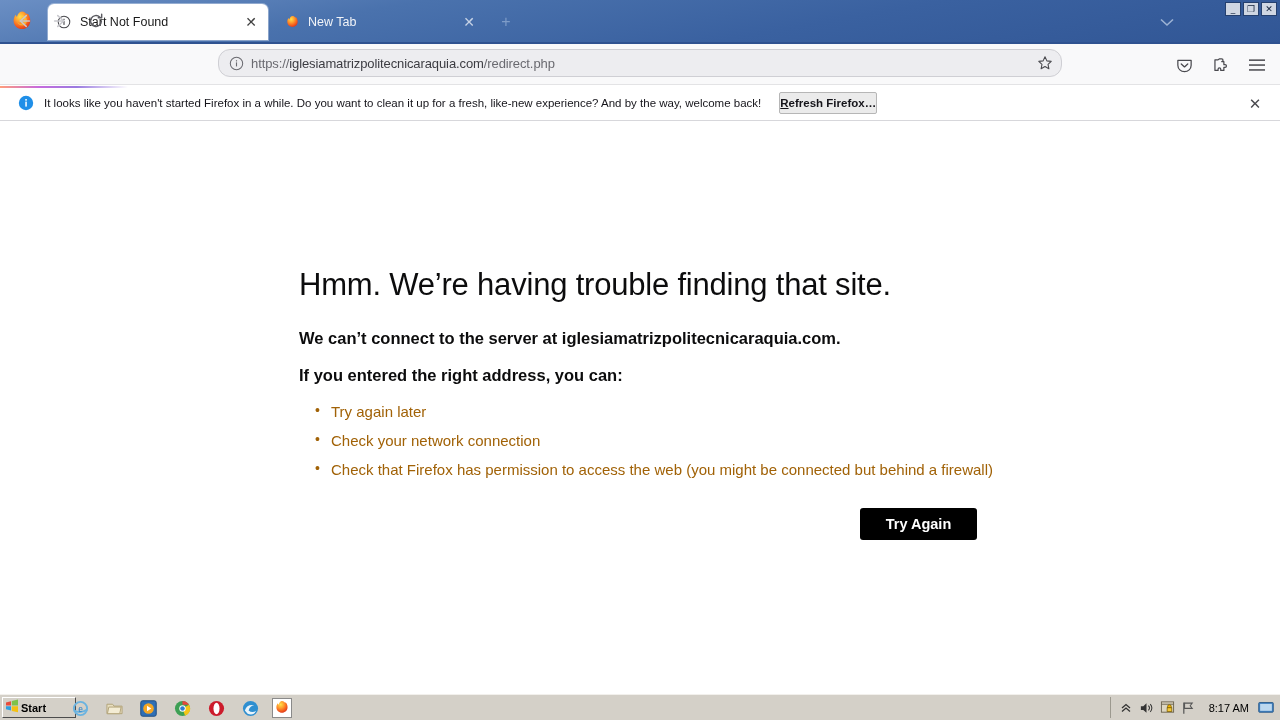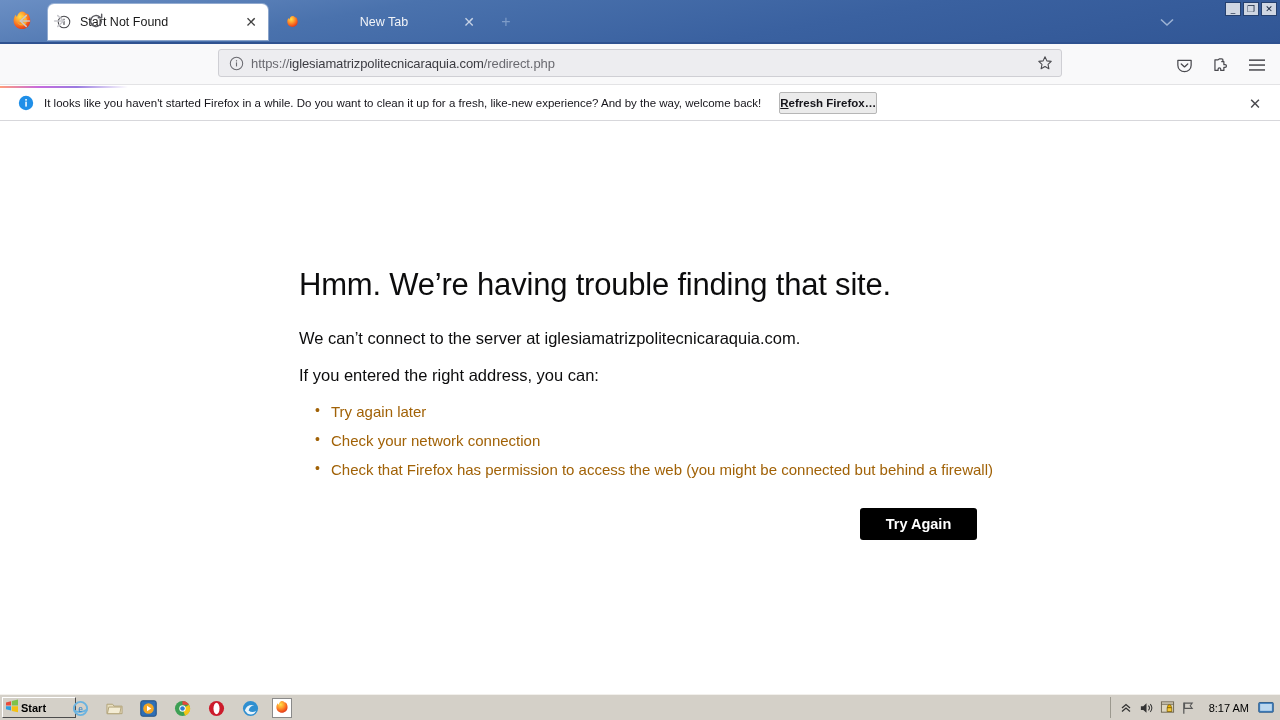--- a/index.html
+++ b/index.html
@@ -40,21 +40,20 @@
     padding: 0 8px;
   }
   .tab-active {
     left: 48px; width: 220px;
     background: #ffffff;
     box-shadow: 0 0 0 1px rgba(255,255,255,0.35);
   }
   .tab-inactive {
     left: 276px; width: 210px;
     background: transparent;
-    text-align: center;
   }
   .tab-favicon {
     width: 16px; height: 16px; flex: 0 0 16px;
     margin-right: 8px;
     display: flex; align-items: center; justify-content: center;
   }
   .tab-title {
     flex: 1 1 auto;
     font-size: 12.5px;
     white-space: nowrap; overflow: hidden; text-overflow: ellipsis;
@@ -109,21 +108,21 @@
   }
   .nav-back { left: 12px; }
   .nav-fwd  { left: 48px; }
   .nav-reload { left: 84px; }
 
   .urlbar {
     position: absolute; left: 218px; top: 49px;
     width: 844px; height: 28px;
     background: #ededf0;
     border: 1px solid #cfcfd4;
-    border-radius: 3px;
+    border-radius: 12px;
     display: flex; align-items: center;
     padding: 0 6px 0 8px;
   }
   .url-ident {
     width: 18px; height: 18px; flex: 0 0 18px;
     display: flex; align-items: center; justify-content: center;
     margin-right: 6px;
   }
   .url-text {
     flex: 1 1 auto;
@@ -198,20 +197,21 @@
     font-size: 31px;
     font-weight: normal;
     color: #0c0c0d;
     letter-spacing: -0.2px;
     margin-bottom: 26px;
   }
   p.err-line {
     font-size: 16.5px;
     color: #0c0c0d;
     margin-bottom: 18px;
+    font-weight: bold;
   }
   ul.err-list {
     list-style: none;
     margin: 0 0 0 16px;
   }
   ul.err-list li {
     font-size: 15px;
     color: #a16207;
     margin-bottom: 12px;
     position: relative;

